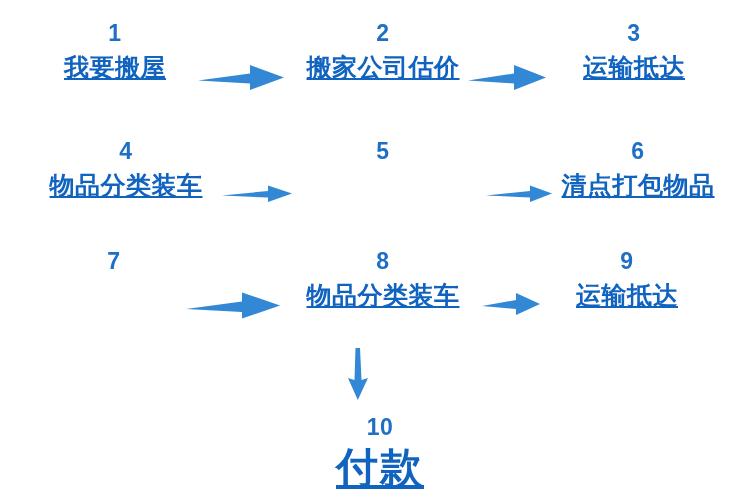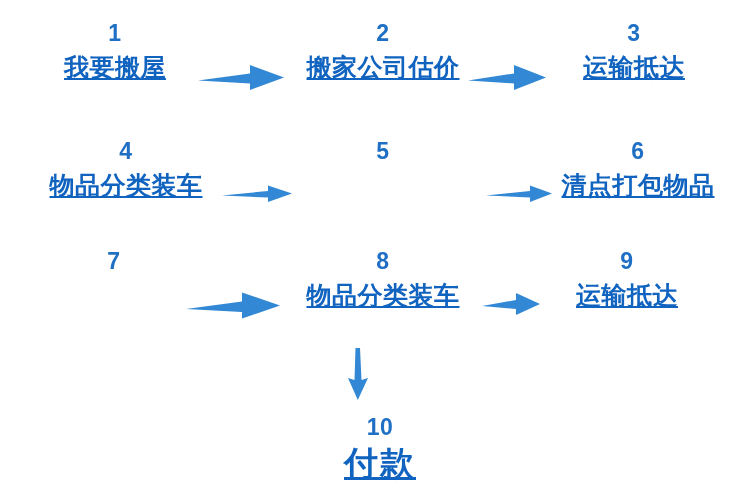--- a/index.html
+++ b/index.html
@@ -39,21 +39,21 @@
   .step-label {
     margin-top: 9px;
     font-size: 25px;
     font-weight: bold;
     color: #1163c0;
     line-height: 1.05;
     letter-spacing: 0.5px;
     text-decoration: underline;
   }
   .step-label.big {
-    font-size: 34px;
+    font-size: 42px;
     margin-top: 7px;
     letter-spacing: 2px;
   }
 
   
   .arrow {
     position: absolute;
   }
   .arrow svg {
     display: block;

